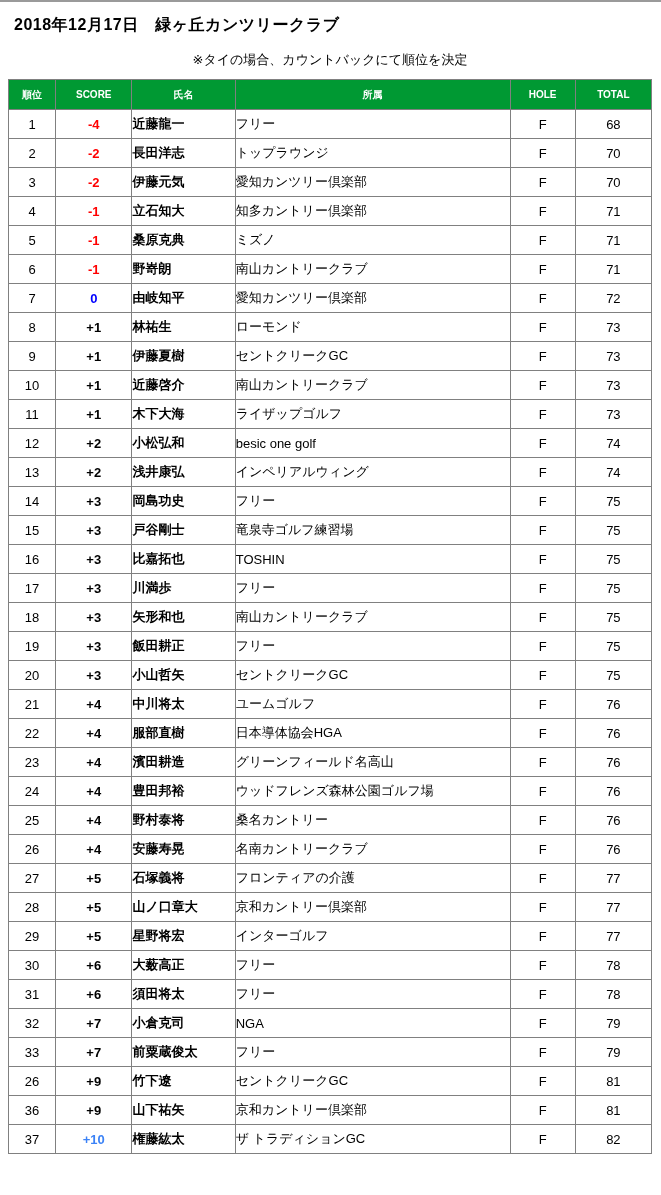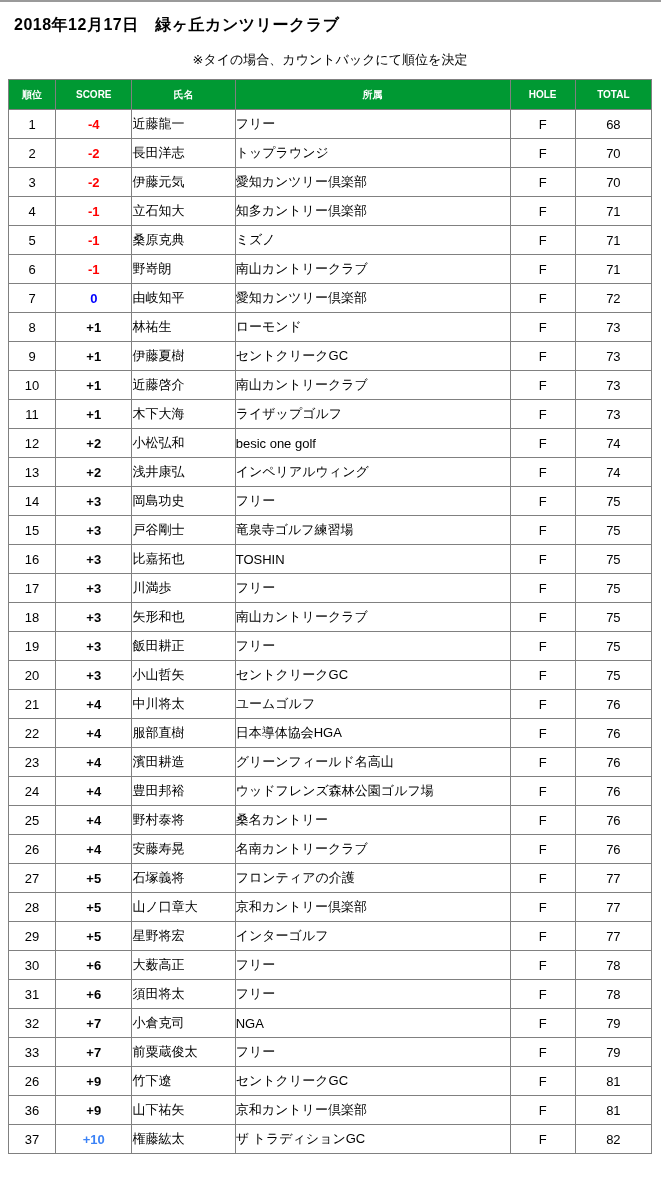--- a/index.html
+++ b/index.html
@@ -49,21 +49,21 @@
     height:29px;
     text-align:center;
   }
   table.results td{
     height:28px;
     font-size:13px;
     vertical-align:middle;
   }
   .td-rank{text-align:center;}
   .td-score{text-align:center;font-weight:bold;}
-  .td-name{font-weight:normal;font-size:14px;padding-left:7px;}
+  .td-name{font-weight:bold;font-size:14px;padding-left:7px;}
   .td-affil{padding-left:7px;}
   .td-hole{text-align:center;}
   .td-total{text-align:center;}
 </style>
 </head>
 <body>
 
 <div class="top-line"></div>
 
 <h1 class="page-title">2018年12月17日　緑ヶ丘カンツリークラブ</h1>

